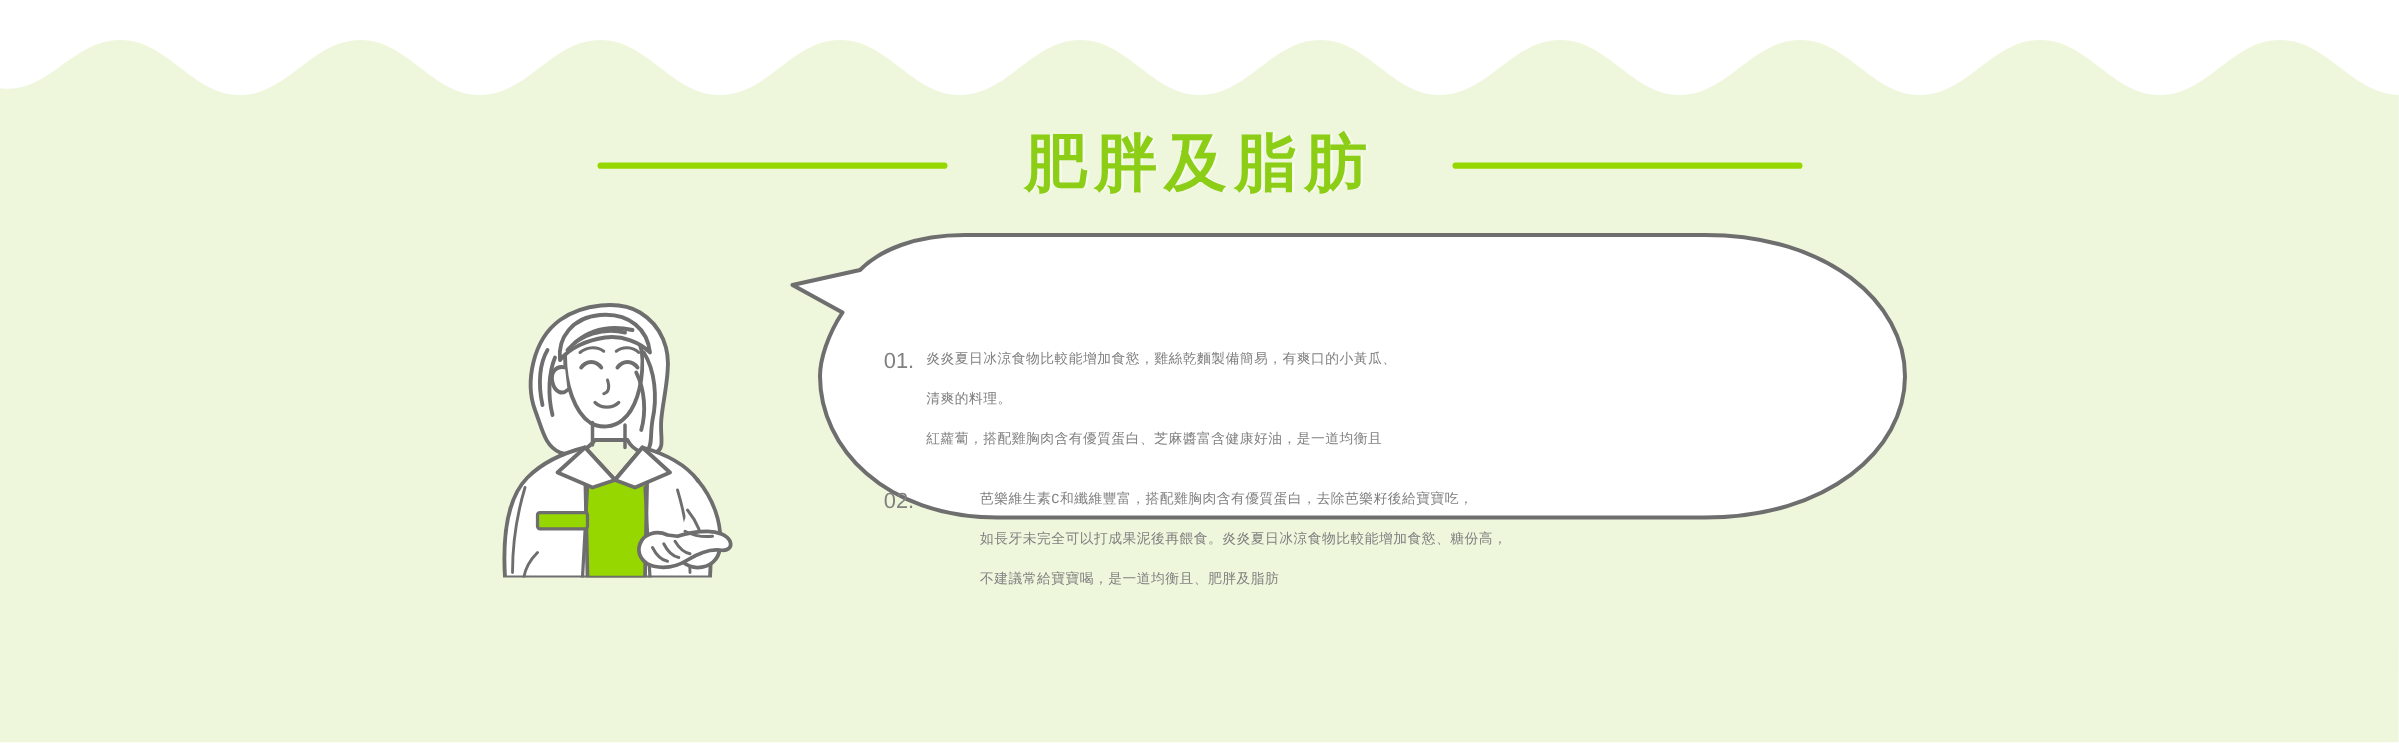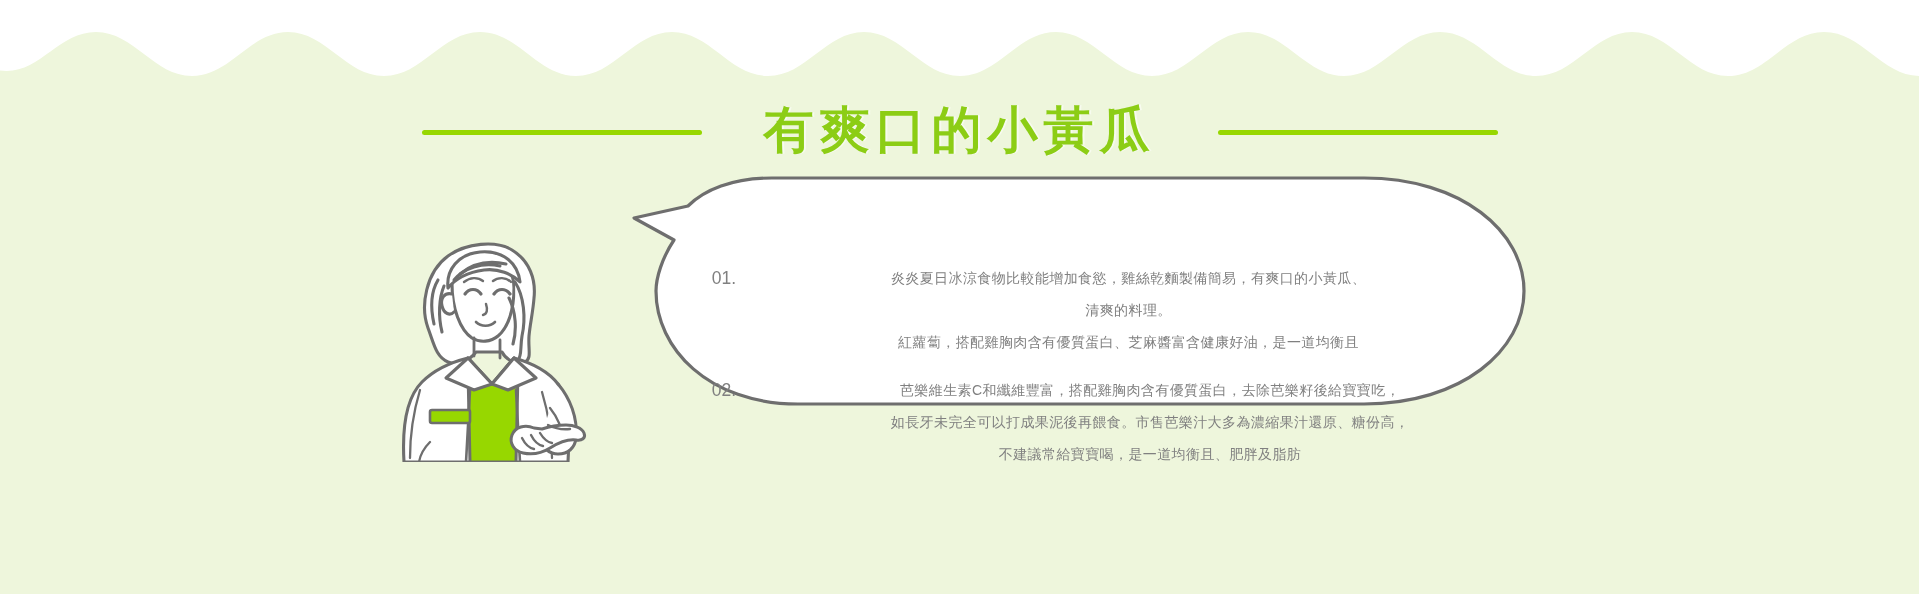--- a/index.html
+++ b/index.html
@@ -78,24 +78,23 @@
     top: 232px;
     width: 220px;
     height: 230px;
   }
   .illustration svg { display: block; width: 220px; height: 230px; }
 
   
   .bubble-wrap {
     position: absolute;
     left: 612px;
-    top: 174px;
+    top: 184px;
     width: 920px;
     height: 234px;
-    text-align: center;
   }
   .bubble-svg {
     position: absolute;
     left: 0; top: 0;
     width: 920px;
     height: 234px;
     overflow: visible;
   }
   .bubble-content {
     position: absolute;
@@ -121,44 +120,43 @@
     flex: 0 0 auto;
     width: 34px;
     font-size: 17.5px;
     line-height: 32px;
     color: #808080;
     font-family: "Liberation Sans", sans-serif;
     letter-spacing: 0px;
   }
   .tip-lines { flex: 1 1 auto; }
   .tip-line {
-    font-size: 14px;
+    font-size: 11px;
     line-height: 32px;
     color: #808080;
     letter-spacing: 0.4px;
     white-space: nowrap;
-    font-family: Liberation Sans, sans-serif;
-    margin-left: 29px;
+    font-family: Liberation Mono, monospace;
   }
 </style>
 </head>
 <body>
 
 <div id="page">
 
   <div class="bg-wave-layer">
     <svg viewBox="0 0 1919 594" preserveAspectRatio="none" xmlns="http://www.w3.org/2000/svg">
       <rect x="0" y="0" width="1919" height="594" fill="#ffffff"></rect>
       <path id="wave-path" fill="#eef6dc" d="M0 70.5 C 38.4 76.0, 57.6 32.0, 96.0 32.0 C 134.4 32.0, 153.6 76.0, 192.0 76.0 C 230.4 76.0, 249.6 32.0, 288.0 32.0 C 326.4 32.0, 345.6 76.0, 384.0 76.0 C 422.4 76.0, 441.6 32.0, 480.0 32.0 C 518.4 32.0, 537.6 76.0, 576.0 76.0 C 614.4 76.0, 633.6 32.0, 672.0 32.0 C 710.4 32.0, 729.6 76.0, 768.0 76.0 C 806.4 76.0, 825.6 32.0, 864.0 32.0 C 902.4 32.0, 921.6 76.0, 960.0 76.0 C 998.4 76.0, 1017.6 32.0, 1056.0 32.0 C 1094.4 32.0, 1113.6 76.0, 1152.0 76.0 C 1190.4 76.0, 1209.6 32.0, 1248.0 32.0 C 1286.4 32.0, 1305.6 76.0, 1344.0 76.0 C 1382.4 76.0, 1401.6 32.0, 1440.0 32.0 C 1478.4 32.0, 1497.6 76.0, 1536.0 76.0 C 1574.4 76.0, 1593.6 32.0, 1632.0 32.0 C 1670.4 32.0, 1689.6 76.0, 1728.0 76.0 C 1766.4 76.0, 1785.6 32.0, 1824.0 32.0 C 1862.4 32.0, 1881.6 76.0, 1920.0 76.0 L 1919 594 L 0 594 Z"></path>
     </svg>
   </div>
 
   <div class="title-band">
     <div class="rule rule-left"></div>
-    <div class="page-title">有爽口的小黃瓜</div>
+    <div class="page-title">肥胖及脂肪</div>
     <div class="rule rule-right"></div>
   </div>
 
   <div class="illustration">
     <svg viewBox="0 0 220 230" xmlns="http://www.w3.org/2000/svg">
       <g fill="none" stroke="#6e6e6e" stroke-width="3.1" stroke-linecap="round" stroke-linejoin="round">
 
         <path d="M46 96 C38 74 44 40 66 24 C84 11 114 8 130 18 C148 29 154 48 152 66
                  C151 80 148 92 147 104 C146 118 150 126 143 130 C136 134 124 128 120 120
                  L94 120 C88 128 76 134 66 130 C54 125 52 112 46 96 Z" fill="#ffffff"></path>
@@ -246,21 +244,21 @@
             <div class="tip-line">炎炎夏日冰涼食物比較能增加食慾，雞絲乾麵製備簡易，有爽口的小黃瓜、</div>
             <div class="tip-line">清爽的料理。</div>
             <div class="tip-line">紅蘿蔔，搭配雞胸肉含有優質蛋白、芝麻醬富含健康好油，是一道均衡且</div>
           </div>
         </div>
 
         <div class="tip-item">
           <div class="tip-num">02.</div>
           <div class="tip-lines">
             <div class="tip-line">芭樂維生素C和纖維豐富，搭配雞胸肉含有優質蛋白，去除芭樂籽後給寶寶吃，</div>
-            <div class="tip-line">如長牙未完全可以打成果泥後再餵食。市售芭樂汁大多為濃縮果汁還原、糖份高，</div>
+            <div class="tip-line">如長牙未完全可以打成果泥後再餵食。炎炎夏日冰涼食物比較能增加食慾、糖份高，</div>
             <div class="tip-line">不建議常給寶寶喝，是一道均衡且、肥胖及脂肪</div>
           </div>
         </div>
 
       </div>
     </div>
   </div>
 
 </div>
 

